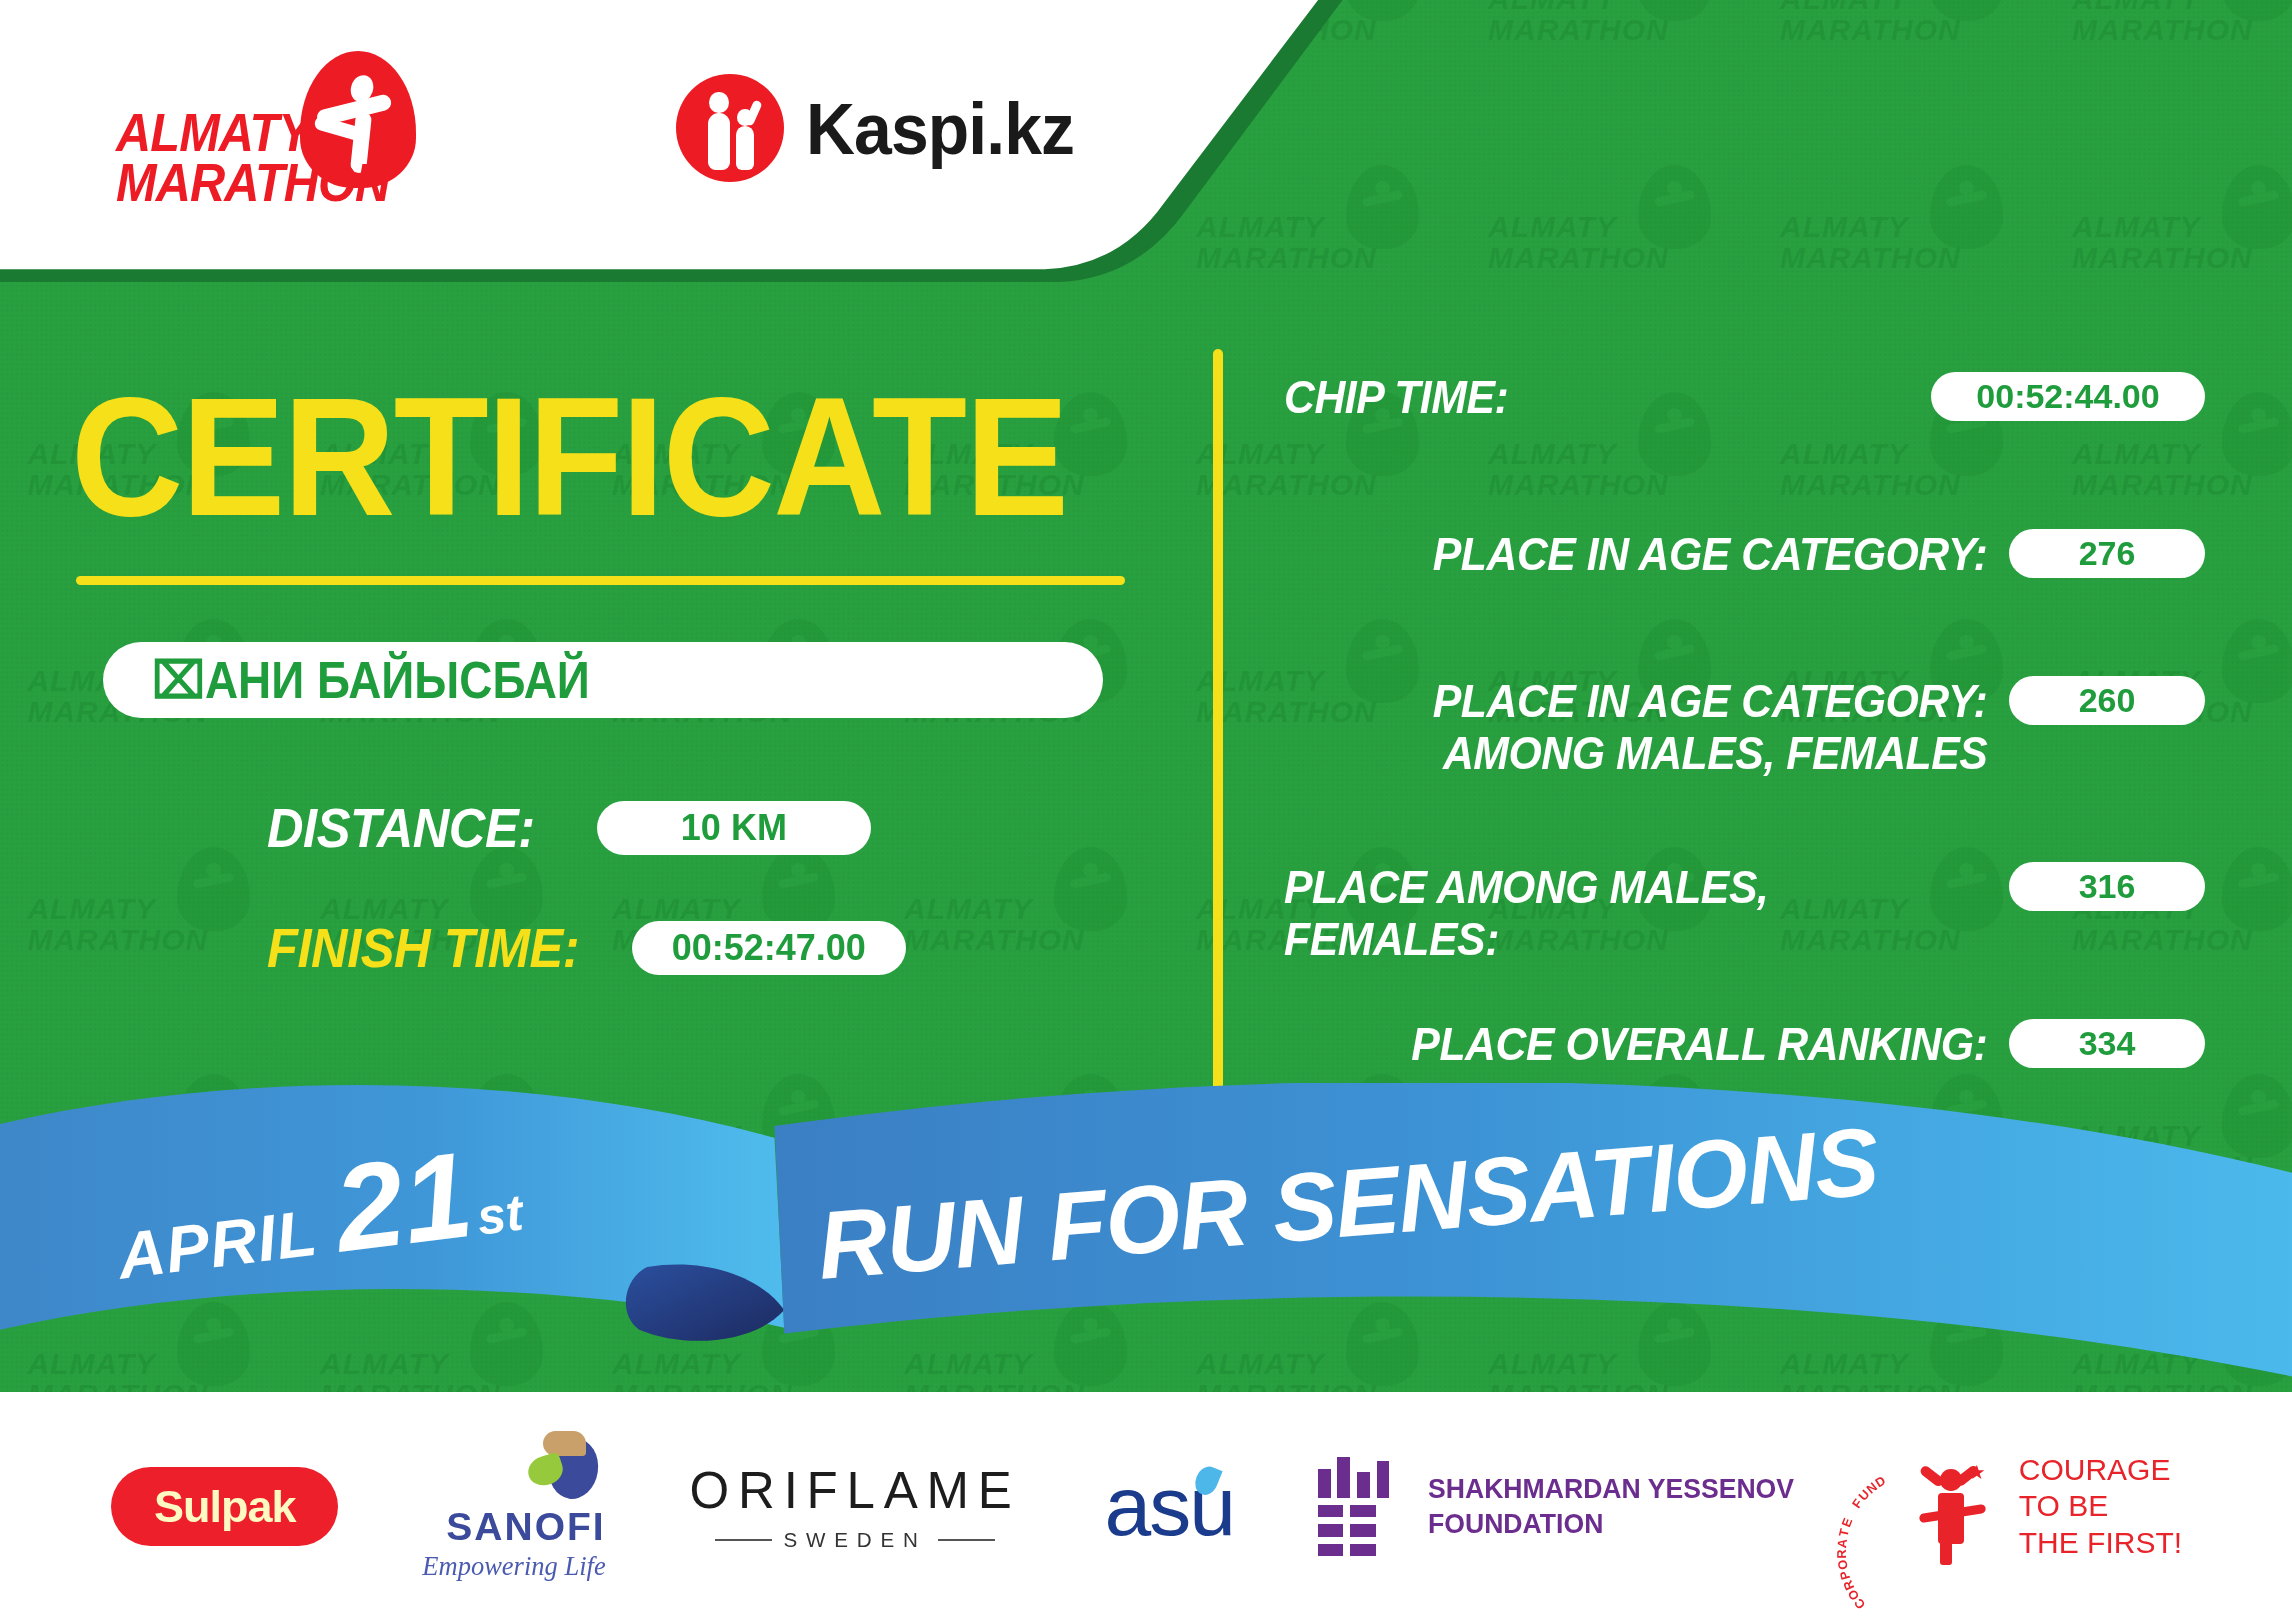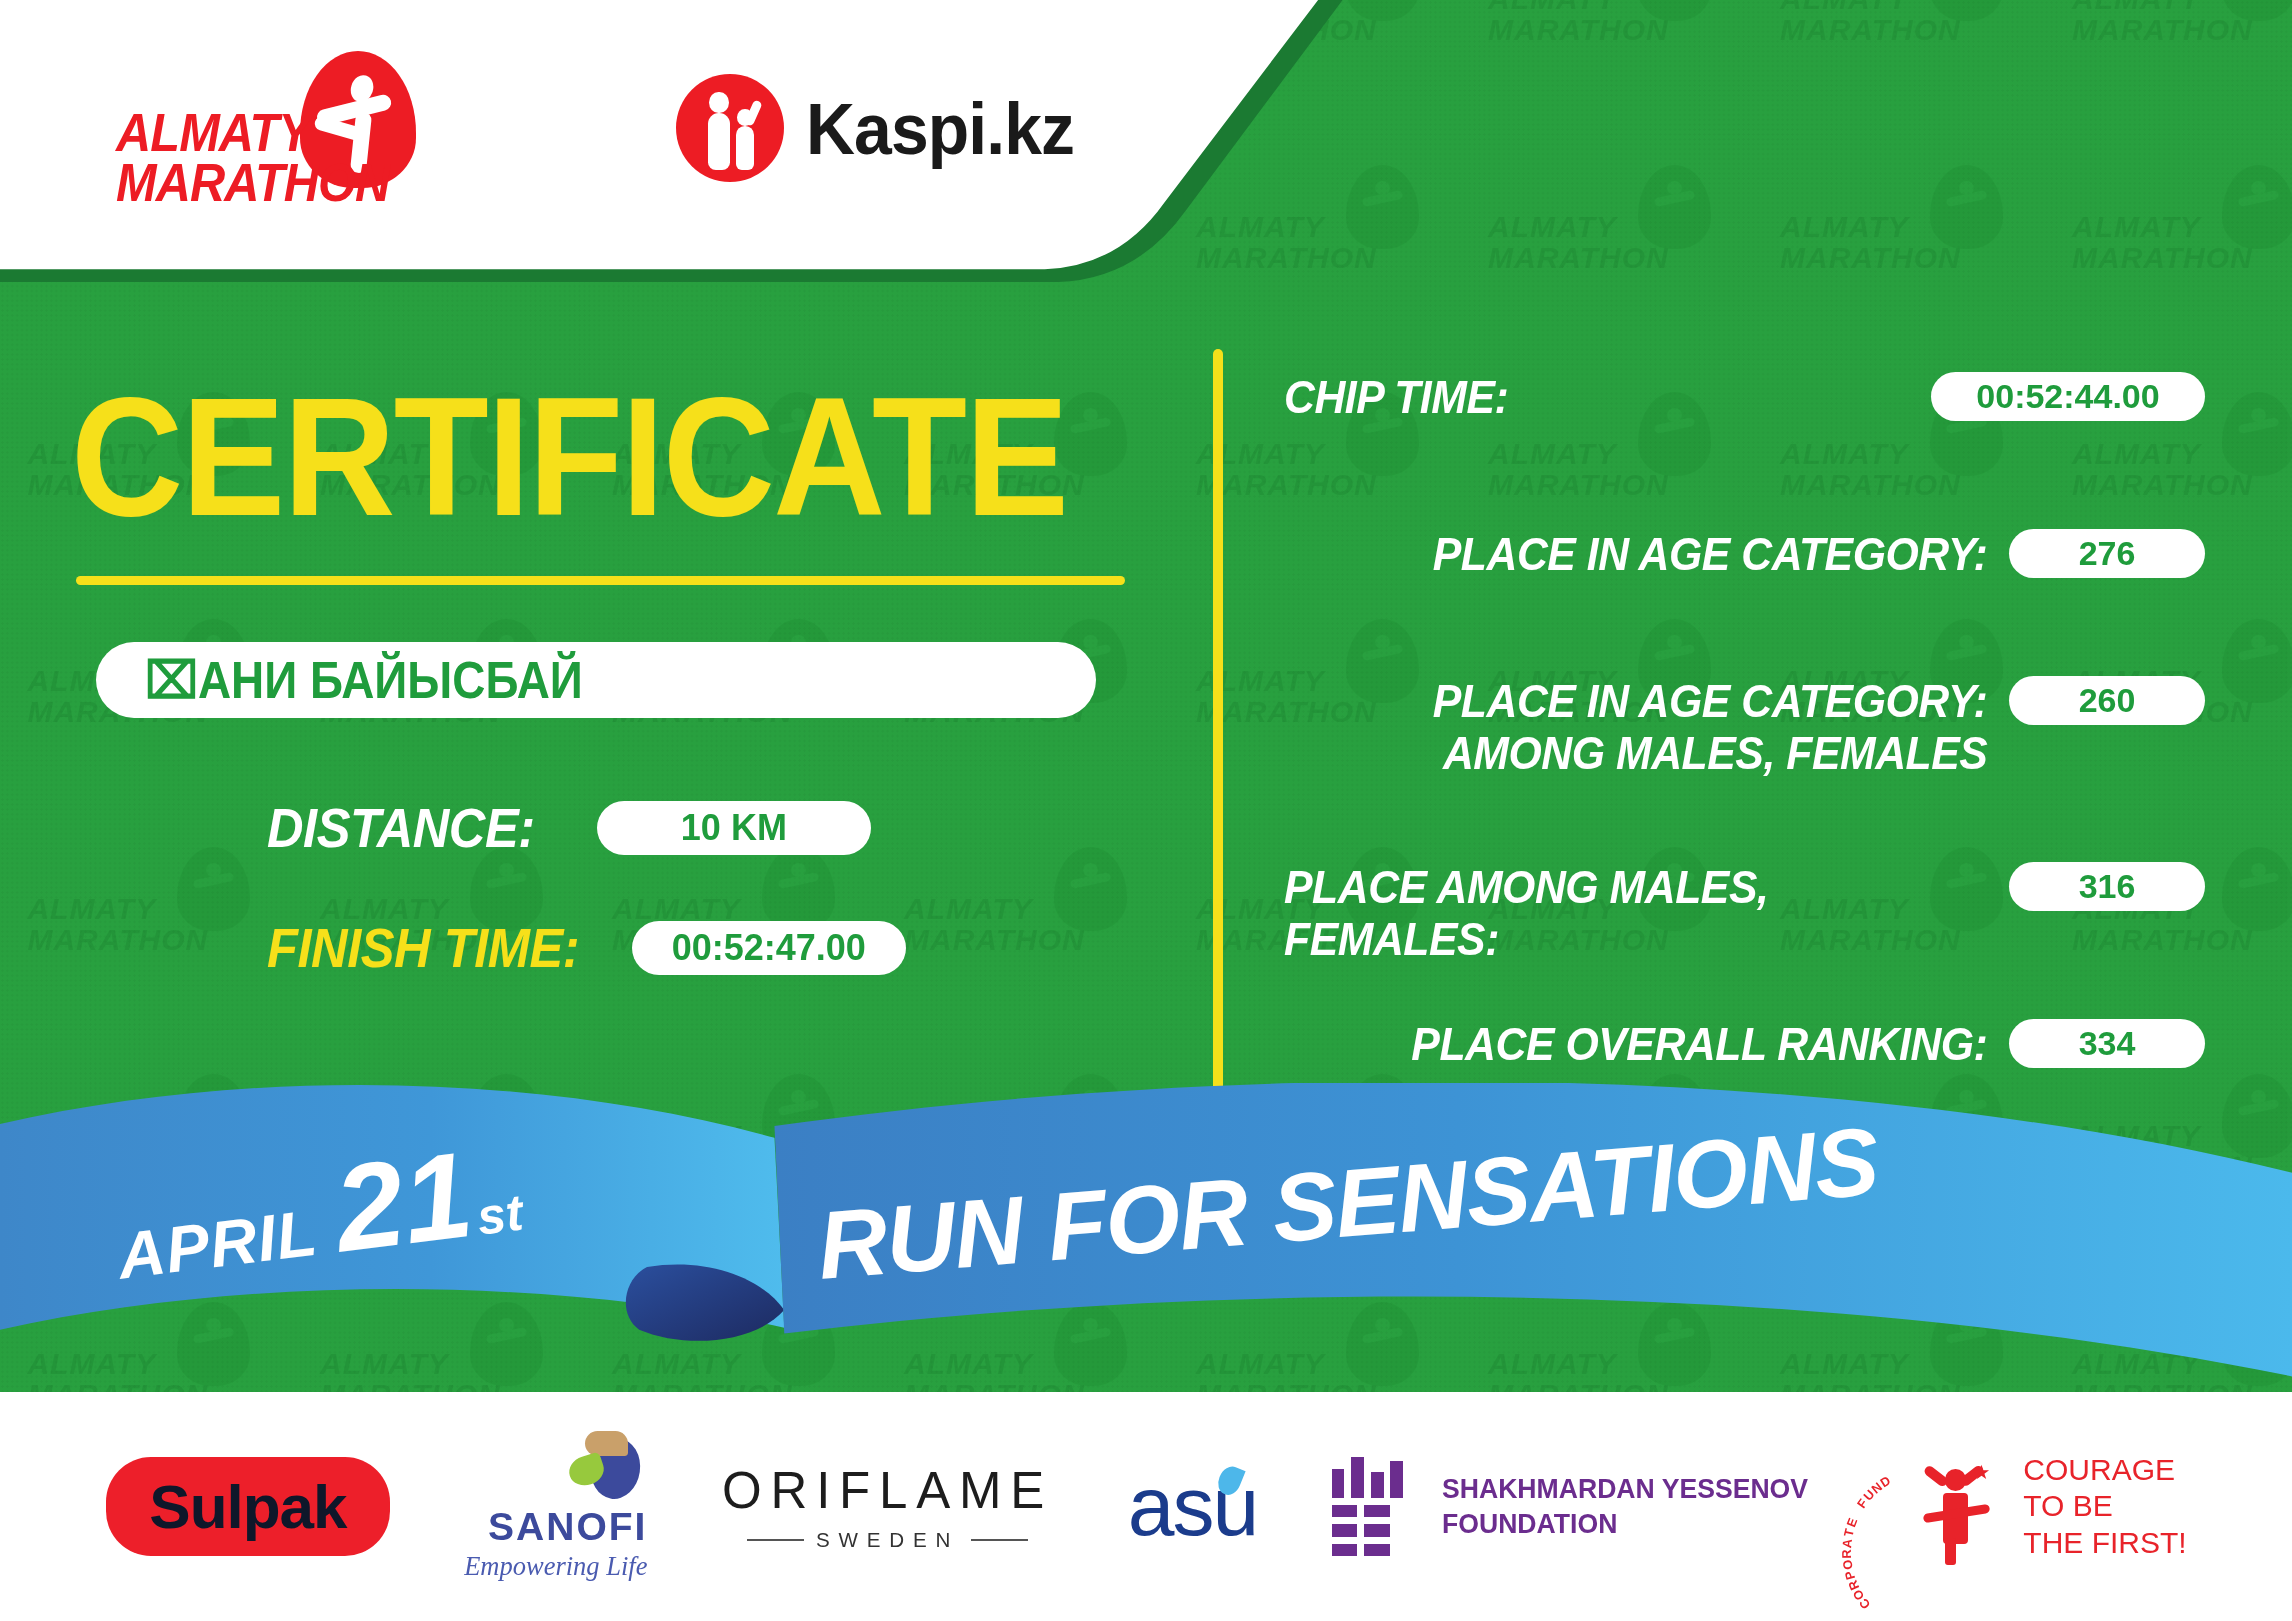--- a/index.html
+++ b/index.html
@@ -121,21 +121,21 @@
     font-weight:bold;font-size:169px;line-height:1;
     letter-spacing:-2px;
     font-family:"Liberation Sans",sans-serif;
     transform:scaleX(.92);transform-origin:left top;
   }
   .title-underline{
     position:absolute;left:76px;top:576px;width:1049px;height:8.8px;
     background:#f6e01a;border-radius:4.9px;z-index:8;
   }
   .name-pill{
-    position:absolute;left:96px;top:642px;width:1000px;height:76px;
+    position:absolute;left:103px;top:642px;width:1000px;height:76px;
     background:#ffffff;border-radius:38px;z-index:8;
     display:flex;align-items:center;
   }
   .name-text{
     color:#1f9c3c;font-weight:bold;font-size:51px;letter-spacing:0px;
     margin-left:49px;white-space:nowrap;
     font-family:"Liberation Sans",sans-serif;
     transform:scaleX(.9);transform-origin:left center;
   }
   .left-row{
@@ -220,21 +220,21 @@
     position:absolute;left:0;top:0;width:2293px;height:229px;
     display:flex;align-items:center;justify-content:space-around;
     padding:0 69px;box-sizing:border-box;
   }
   .sp{display:flex;align-items:center;justify-content:center;}
 
   
   .sp-sulpak{
     background:#ed1f2a;border-radius:45px;padding:13.7px 43px;
   }
-  .sp-sulpak .t{color:#0f172a;font-weight:bold;font-size:62px;font-family:"Liberation Sans",sans-serif;letter-spacing:-1px;text-align:center;}
+  .sp-sulpak .t{color:#fef9c3;font-weight:bold;font-size:45px;font-family:"Liberation Sans",sans-serif;letter-spacing:-1px;text-align:center;}
 
   
   .sp-sanofi{flex-direction:column;align-items:flex-end;}
   .sp-sanofi .mark{position:relative;width:84px;height:71px;margin-bottom:3.9px;}
   .sp-sanofi .mark .blue{
     position:absolute;right:7.8px;top:7.8px;width:49px;height:61px;background:#3c4a9c;
     border-radius:0 50% 50% 50%;transform:rotate(8deg);
   }
   .sp-sanofi .mark .tan{
     position:absolute;left:21.6px;top:0px;width:43px;height:25.5px;background:#c9a06a;

